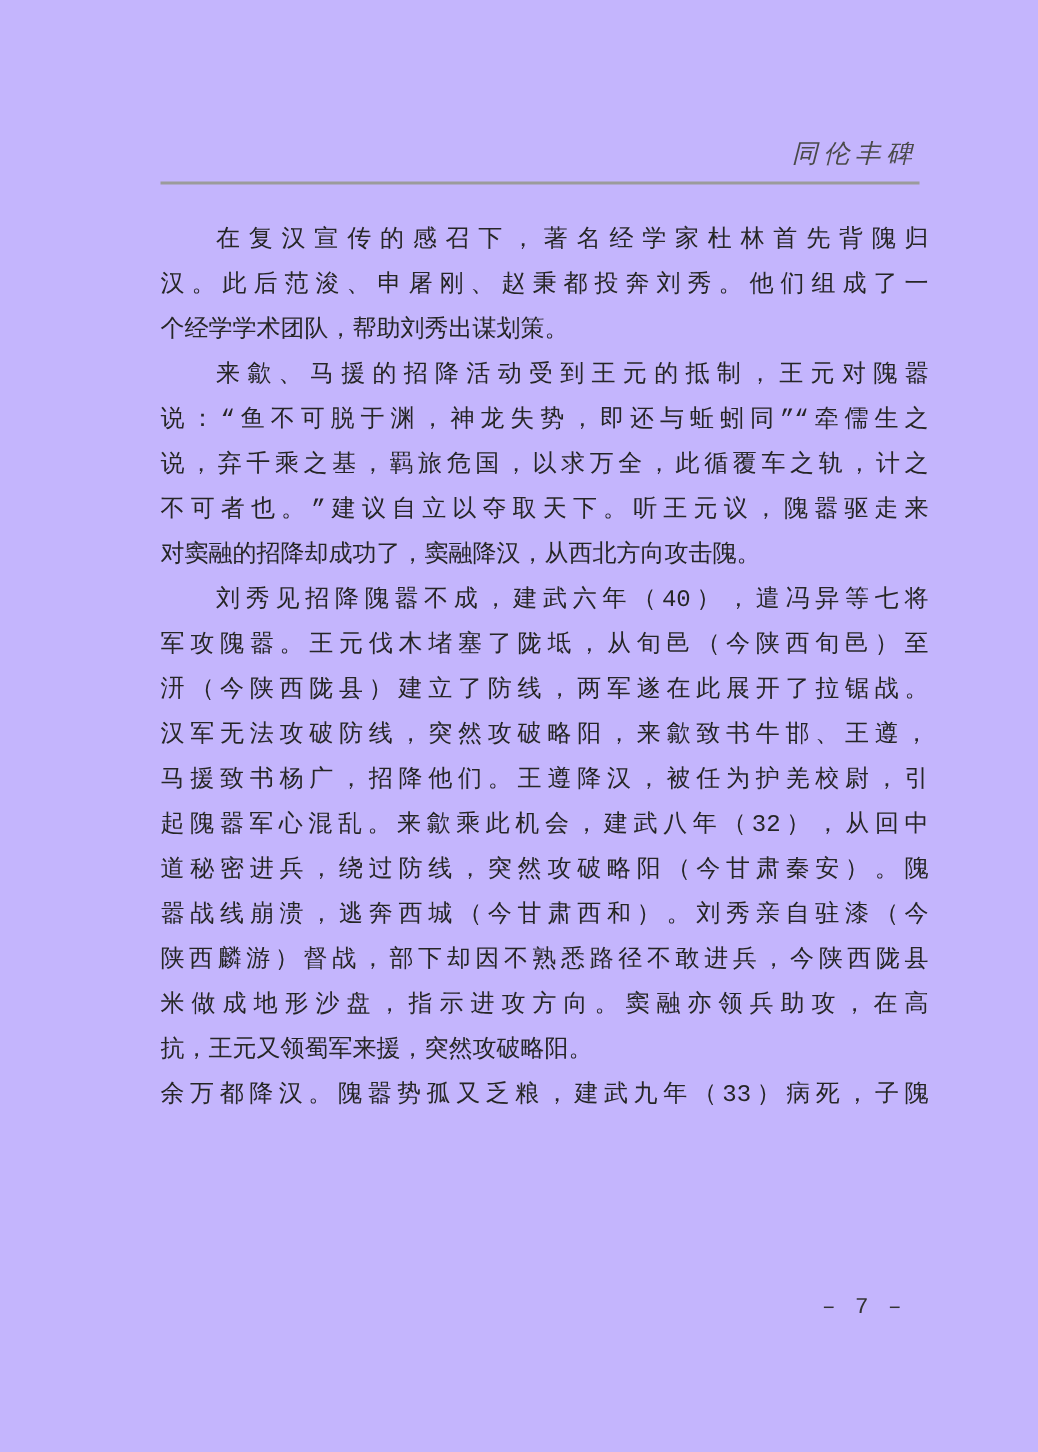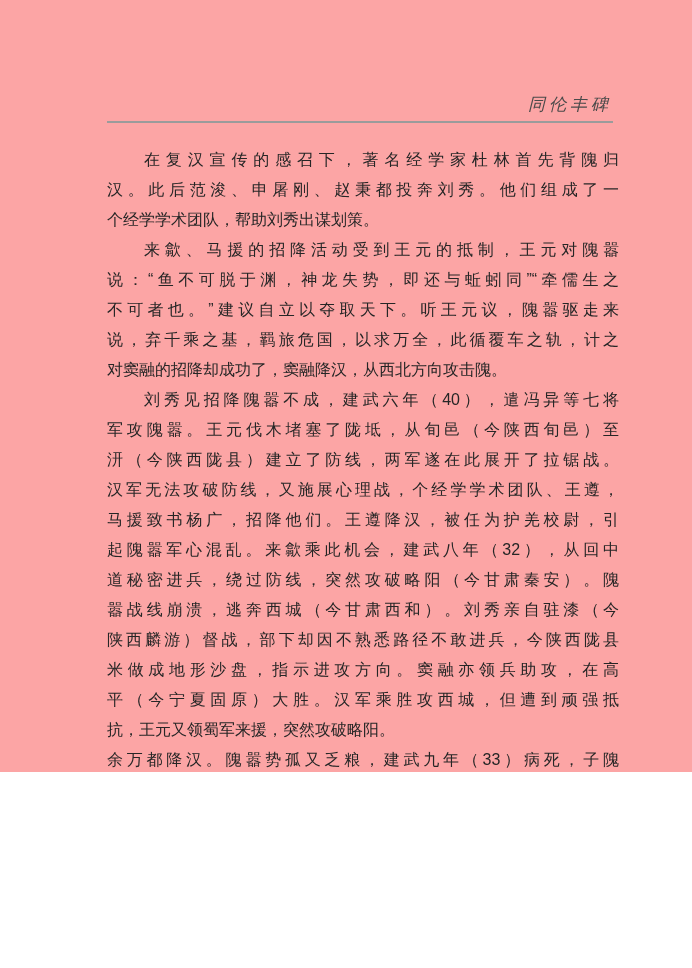--- a/index.html
+++ b/index.html
@@ -3,23 +3,23 @@
 <meta charset="utf-8">
 <style>
   html, body {
     margin: 0;
     padding: 0;
     background: #ffffff;
   }
   .page {
     position: relative;
     width: 692px;
-    height: 772px;
-    background: #fca5a5;
-    font-family: Liberation Sans, sans-serif;
+    height: 968px;
+    background: #c4b5fd;
+    font-family: Liberation Mono, monospace;
     color: #2b2b2b;
     overflow: hidden;
   }
   .running-head {
     position: absolute;
     top: 95px;
     right: 80px;
     font-size: 17px;
     letter-spacing: 4px;
     color: #4a4a4a;
@@ -70,31 +70,30 @@
 
 <div class="page">
   <div class="running-head">同伦丰碑</div>
   <div class="header-rule"></div>
   <div class="body-text">
       <div class="line indent">在复汉宣传的感召下，著名经学家杜林首先背隗归</div>
       <div class="line">汉。此后范浚、申屠刚、赵秉都投奔刘秀。他们组成了一</div>
       <div class="line end">个经学学术团队，帮助刘秀出谋划策。</div>
       <div class="line indent">来歙、马援的招降活动受到王元的抵制，王元对隗嚣</div>
       <div class="line">说：“鱼不可脱于渊，神龙失势，即还与蚯蚓同”“牵儒生之</div>
+      <div class="line">说，弃千乘之基，羁旅危国，以求万全，此循覆车之轨，计之</div>
       <div class="line">不可者也。”建议自立以夺取天下。听王元议，隗嚣驱走来</div>
-      <div class="line">说，弃千乘之基，羁旅危国，以求万全，此循覆车之轨，计之</div>
       <div class="line end">对窦融的招降却成功了，窦融降汉，从西北方向攻击隗。</div>
       <div class="line indent">刘秀见招降隗嚣不成，建武六年（40），遣冯异等七将</div>
       <div class="line">军攻隗嚣。王元伐木堵塞了陇坻，从旬邑（今陕西旬邑）至</div>
       <div class="line">汧（今陕西陇县）建立了防线，两军遂在此展开了拉锯战。</div>
-      <div class="line">汉军无法攻破防线，又施展心理战，个经学学术团队、王遵，</div>
+      <div class="line">汉军无法攻破防线，突然攻破略阳，来歙致书牛邯、王遵，</div>
       <div class="line">马援致书杨广，招降他们。王遵降汉，被任为护羌校尉，引</div>
       <div class="line">起隗嚣军心混乱。来歙乘此机会，建武八年（32），从回中</div>
       <div class="line">道秘密进兵，绕过防线，突然攻破略阳（今甘肃秦安）。隗</div>
       <div class="line">嚣战线崩溃，逃奔西城（今甘肃西和）。刘秀亲自驻漆（今</div>
       <div class="line">陕西麟游）督战，部下却因不熟悉路径不敢进兵，今陕西陇县</div>
       <div class="line">米做成地形沙盘，指示进攻方向。窦融亦领兵助攻，在高</div>
-      <div class="line">平（今宁夏固原）大胜。汉军乘胜攻西城，但遭到顽强抵</div>
       <div class="line end">抗，王元又领蜀军来援，突然攻破略阳。</div>
       <div class="line">余万都降汉。隗嚣势孤又乏粮，建武九年（33）病死，子隗</div>
     </div>
   <div class="page-number">– 7 –</div>
 </div>
 
 </body></html>

